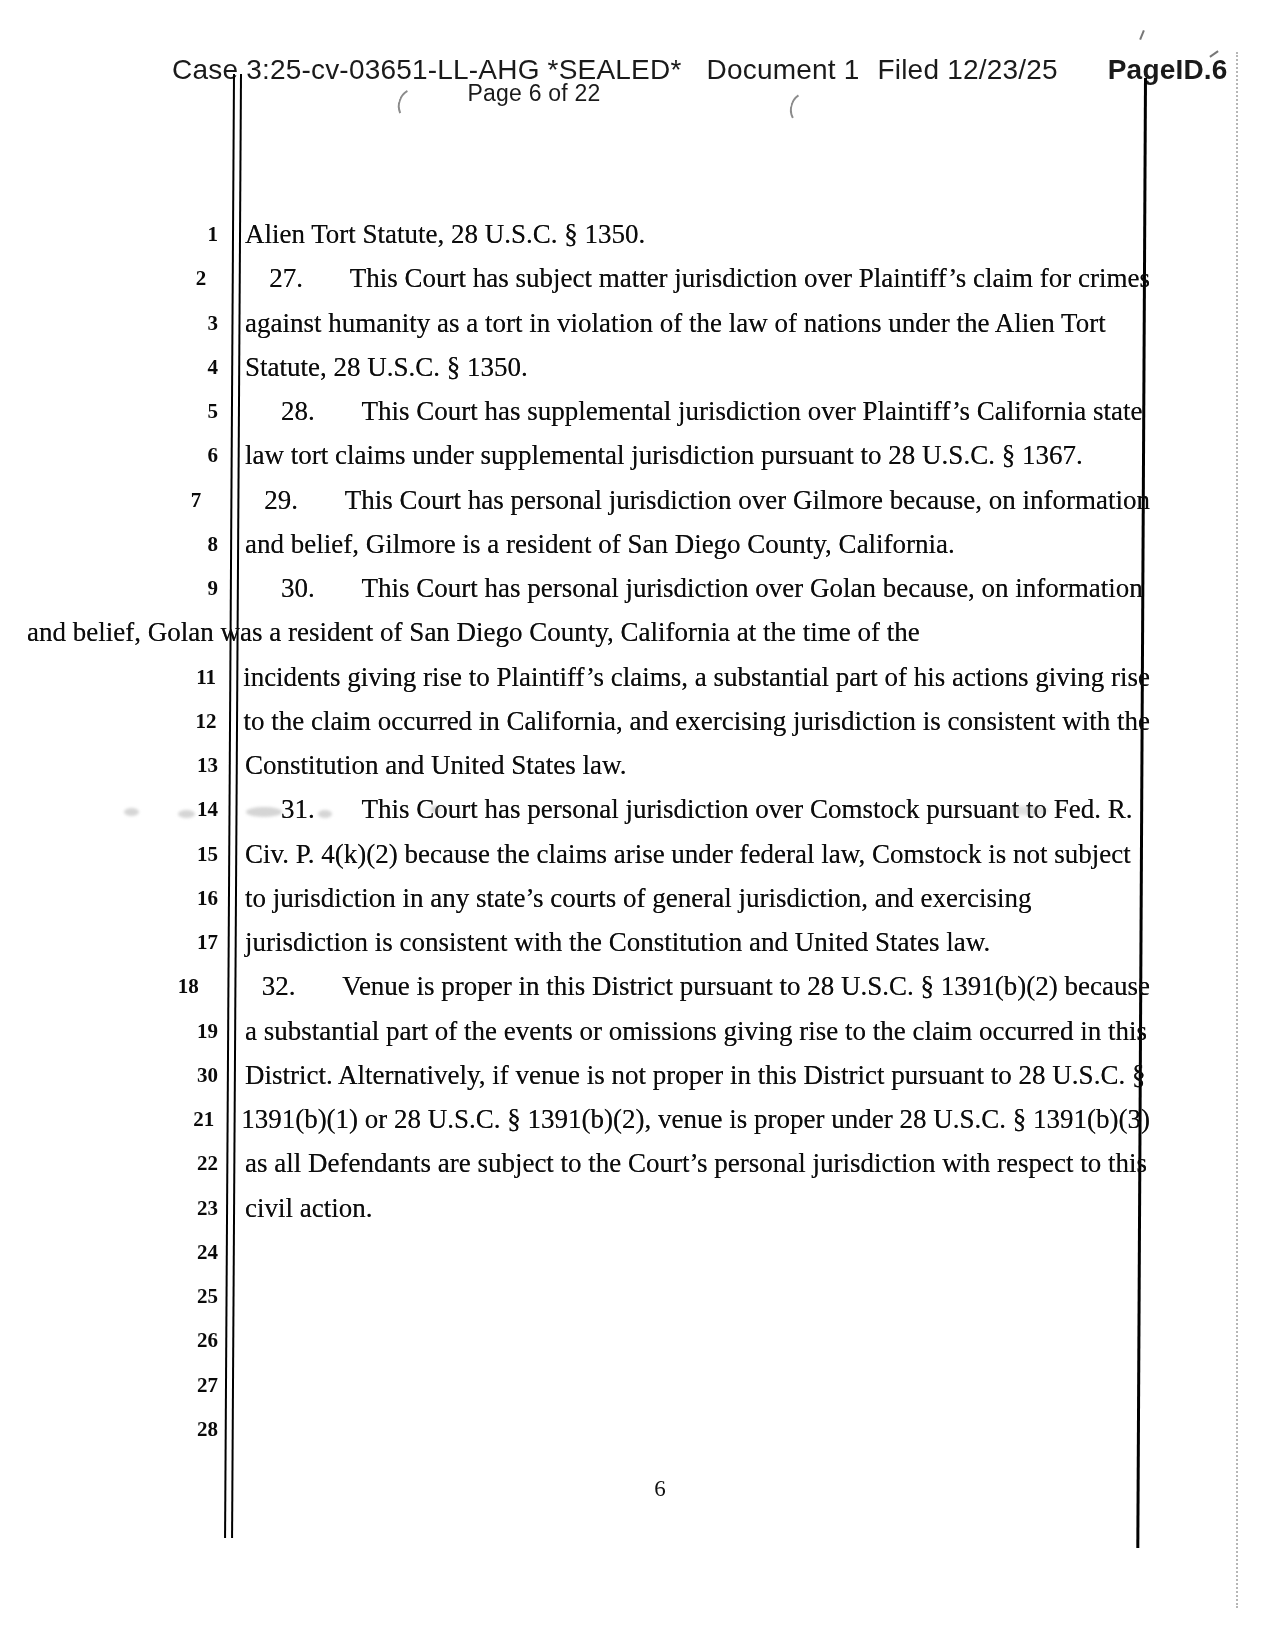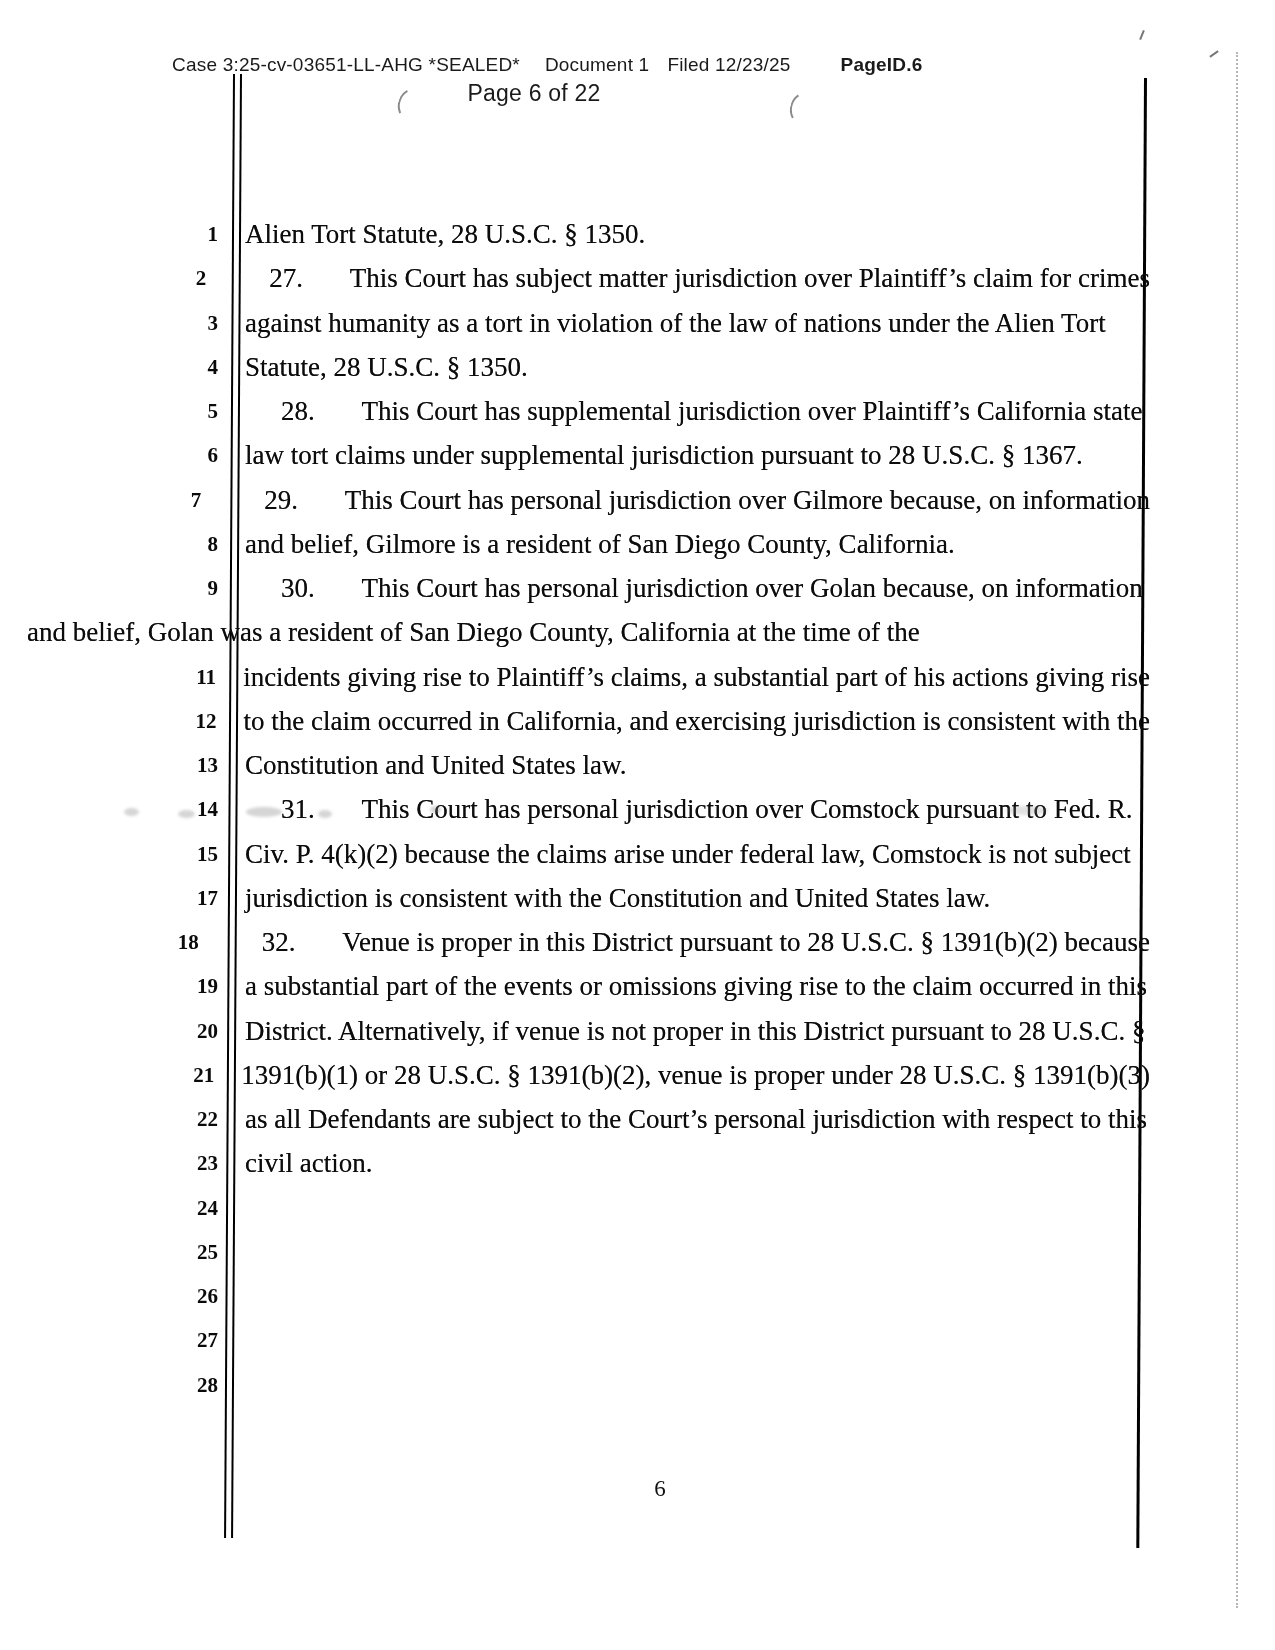--- a/index.html
+++ b/index.html
@@ -9,21 +9,21 @@
     background:#ffffff;
     overflow:hidden;
     font-family:"Liberation Serif", serif;
     color:#0c0c0c;
   }
   
   .hdr1{
     position:absolute;top:54px;left:172px;
     display:flex;align-items:baseline;
     font-family:"Liberation Sans", sans-serif;
-    font-size:19px;color:#1a1a1a;letter-spacing:.2px;
+    font-size:28px;color:#1a1a1a;letter-spacing:.2px;
     white-space:pre;
   }
   .hdr1 .seg2{margin-left:25px;}
   .hdr1 .seg3{margin-left:18px;}
   .hdr1 .seg4{margin-left:50px;font-weight:bold;}
   .hdr2{
     position:absolute;top:80px;left:8px;width:1052px;
     text-align:center;
     font-family:"Liberation Sans", sans-serif;
     font-size:23px;color:#1a1a1a;letter-spacing:.2px;
@@ -158,33 +158,37 @@
     </div>
       <div class="row para">
       <span class="num">14</span>
       <span class="txt">31.       This Court has personal jurisdiction over Comstock pursuant to Fed. R.</span>
     </div>
       <div class="row">
       <span class="num">15</span>
       <span class="txt">Civ. P. 4(k)(2) because the claims arise under federal law, Comstock is not subject</span>
     </div>
       <div class="row">
+      <span class="num">16</span>
+      <span class="txt">to jurisdiction in any state’s courts of general jurisdiction, and exercising</span>
+    </div>
+      <div class="row">
       <span class="num">17</span>
       <span class="txt">jurisdiction is consistent with the Constitution and United States law.</span>
     </div>
       <div class="row para">
       <span class="num">18</span>
       <span class="txt">32.       Venue is proper in this District pursuant to 28 U.S.C. § 1391(b)(2) because</span>
     </div>
       <div class="row">
       <span class="num">19</span>
       <span class="txt">a substantial part of the events or omissions giving rise to the claim occurred in this</span>
     </div>
       <div class="row">
-      <span class="num">20</span>
+      <span class="num">30</span>
       <span class="txt">District. Alternatively, if venue is not proper in this District pursuant to 28 U.S.C. §</span>
     </div>
       <div class="row">
       <span class="num">21</span>
       <span class="txt">1391(b)(1) or 28 U.S.C. § 1391(b)(2), venue is proper under 28 U.S.C. § 1391(b)(3)</span>
     </div>
       <div class="row">
       <span class="num">22</span>
       <span class="txt">as all Defendants are subject to the Court’s personal jurisdiction with respect to this</span>
     </div>

